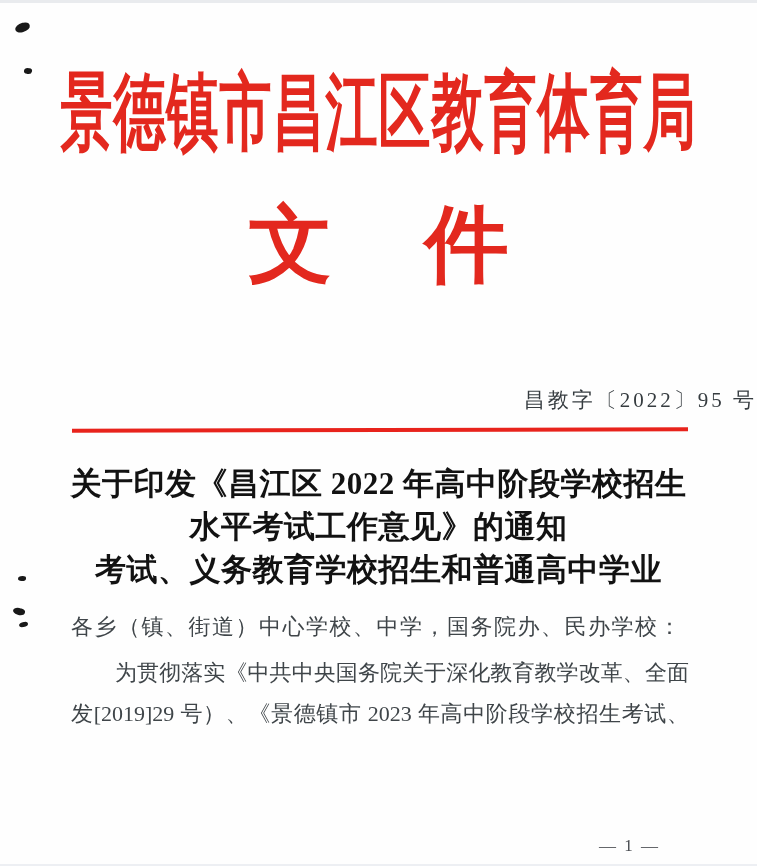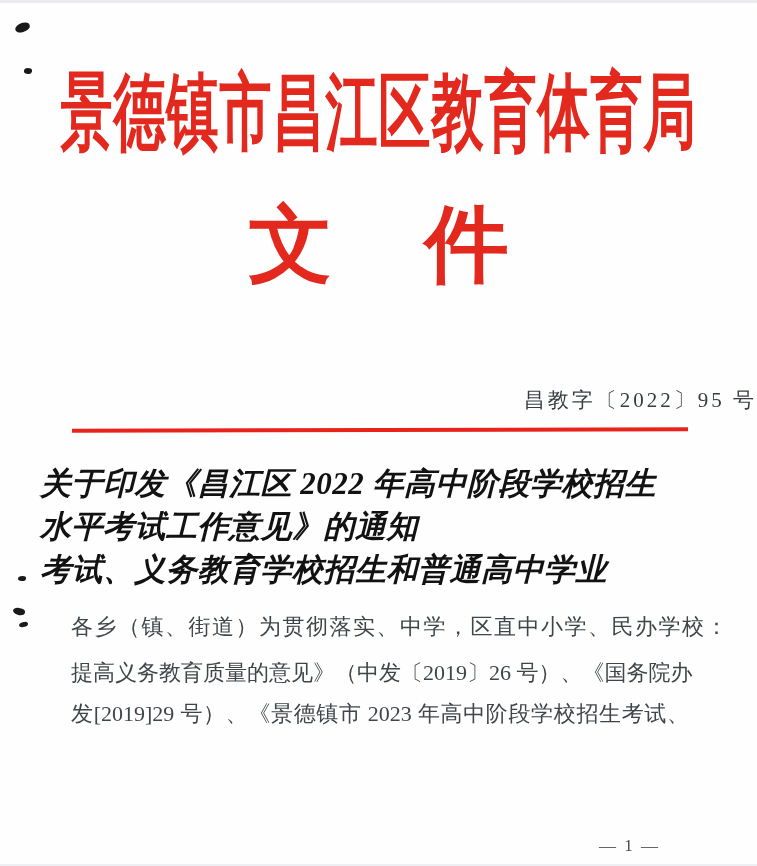--- a/index.html
+++ b/index.html
@@ -62,27 +62,26 @@
     height: 4px;
     background: #e8231c;
     transform: rotate(-0.15deg);
   }
   
   .title {
     position: absolute;
     top: 459px;
     left: 40px;
     right: 40px;
-    text-align: left;
+    text-align: center;
     font-size: 31px;
     font-weight: bold;
     color: #121212;
     line-height: 43px;
     letter-spacing: 0.5px;
-    font-style: italic;
   }
   
   .salutation {
     position: absolute;
     top: 609px;
     left: 71px;
     width: 640px;
     font-size: 22px;
     color: #3f4549;
     letter-spacing: 1.5px;
@@ -155,23 +154,23 @@
   <div class="docnum">昌教字〔2022〕95 号</div>
 
   <div class="redline"></div>
 
   <div class="title">
     <div>关于印发《昌江区 2022 年高中阶段学校招生</div>
     <div>水平考试工作意见》的通知</div>
     <div>考试、义务教育学校招生和普通高中学业</div>
   </div>
 
-  <div class="salutation">各乡（镇、街道）为贯彻落实、中学，区直中小学、民办学校：</div>
+  <div class="salutation">各乡（镇、街道）中心学校、中学，国务院办、民办学校：</div>
 
   <div class="para">
-    <div class="line">提高义务教育质量的意见》（中发〔2019〕26 号）、《国务院办</div>
+    <div class="line indent">为贯彻落实《中共中央国务院关于深化教育教学改革、全面</div>
     <div class="line">发[2019]29 号）、《景德镇市 2023 年高中阶段学校招生考试、</div>
   </div>
 
   <div class="pagenum">— 1 —</div>
 
   <div class="bottom-strip"></div>
 </div>
 
 </body></html>

